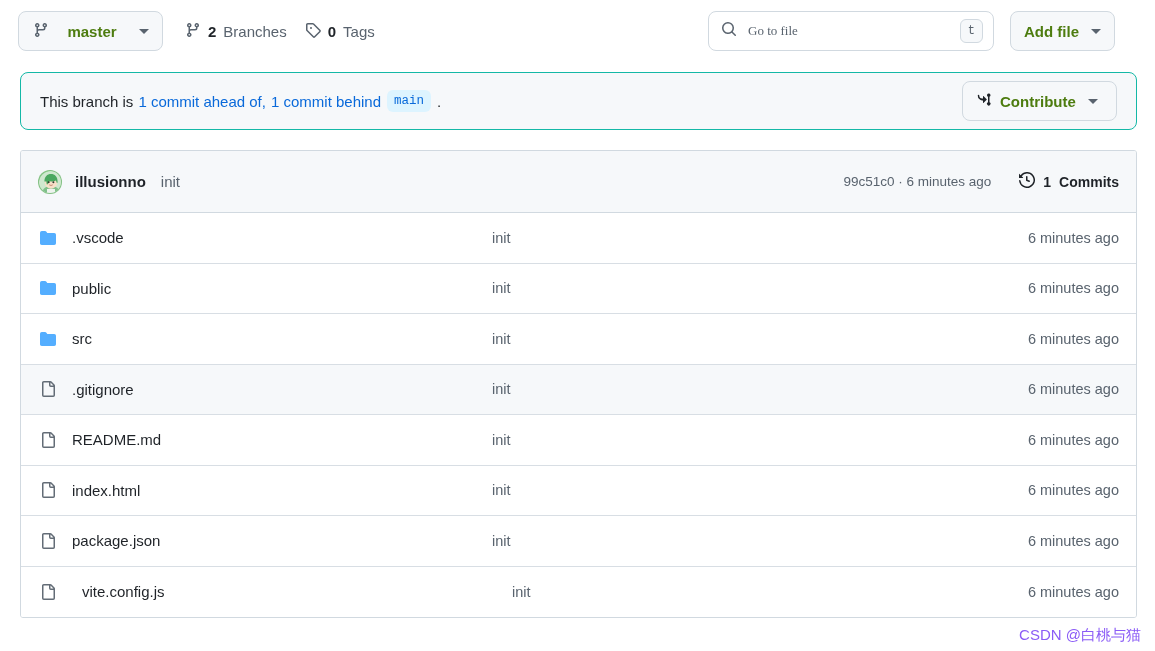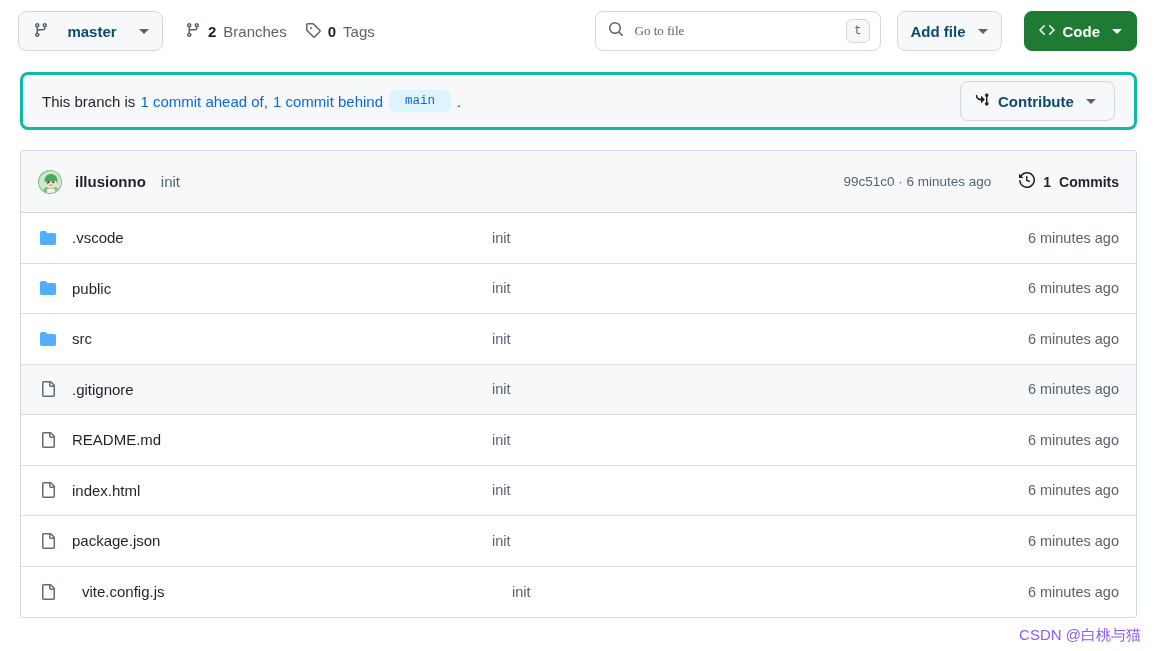--- a/index.html
+++ b/index.html
@@ -34,21 +34,21 @@
     padding: 0 18px;
   }
 
   .btn {
     display: inline-flex;
     align-items: center;
     gap: 8px;
     border: 1px solid #d1d9e0;
     border-radius: 8px;
     background: #f6f8fa;
-    color: #0c4a6e;
+    color: #4d7c0f;
     font-size: 15px;
     font-weight: bold;
     height: 40px;
     padding: 0 13px;
     cursor: pointer;
     white-space: nowrap;
     font-family: "Liberation Sans", sans-serif;
   }
 
   .branch-btn {
@@ -140,21 +140,21 @@
     padding: 0 14px;
   }
 
   
   .notice {
     position: absolute;
     left: 20px;
     top: 72px;
     width: 1117px;
     height: 58px;
-    border: 3px solid #14b8a6;
+    border: 1px solid #14b8a6;
     border-radius: 8px;
     background: #f6f8fa;
     display: flex;
     align-items: center;
     padding: 0 19px;
   }
   .notice-text {
     font-size: 15px;
     color: #1f2328;
     display: flex;
@@ -167,21 +167,21 @@
     color: #0969da;
     text-decoration: none;
     cursor: pointer;
   }
   .base-badge {
     background: #ddf4ff;
     color: #0969da;
     border-radius: 6px;
     font-family: "Liberation Mono", monospace;
     font-size: 12.5px;
-    padding: 4px 16px;
+    padding: 4px 7px;
     margin: 0 6px;
     cursor: pointer;
   }
   .notice .spacer { flex: 1; }
   .contribute-btn { min-width: 155px; }
 
   
   .panel {
     position: absolute;
     left: 20px;
@@ -353,29 +353,20 @@
         <input class="search-input" type="text" placeholder="Go to file" style="">
         <span class="kbd">t</span>
       </div>
     </div>
 
     <button class="btn addfile-btn">
       <span>Add file</span>
       <span class="caret"></span>
     </button>
 
-    <button class="btn code-btn">
-      <span>
-        <svg width="16" height="16" viewBox="0 0 16 16" fill="#ffffff">
-          <path d="m11.28 3.22 4.25 4.25a.75.75 0 0 1 0 1.06l-4.25 4.25a.749.749 0 0 1-1.275-.326.749.749 0 0 1 .215-.734L13.94 8l-3.72-3.72a.749.749 0 0 1 .326-1.275.749.749 0 0 1 .734.215Zm-6.56 0a.751.751 0 0 1 1.042.018.751.751 0 0 1 .018 1.042L2.06 8l3.72 3.72a.749.749 0 0 1-.326 1.275.749.749 0 0 1-.734-.215L.47 8.53a.75.75 0 0 1 0-1.06Z"></path>
-        </svg>
-      </span>
-      <span>Code</span>
-      <span class="caret caret-white"></span>
-    </button>
   </div>
 
   <div class="notice">
     <div class="notice-text">
       <span class="lead">This branch is</span>
       <a>1 commit ahead of,</a>
       <span style="width:5px"></span>
       <a>1 commit behind</a>
       <span class="base-badge">main</span>
       <span>.</span>

